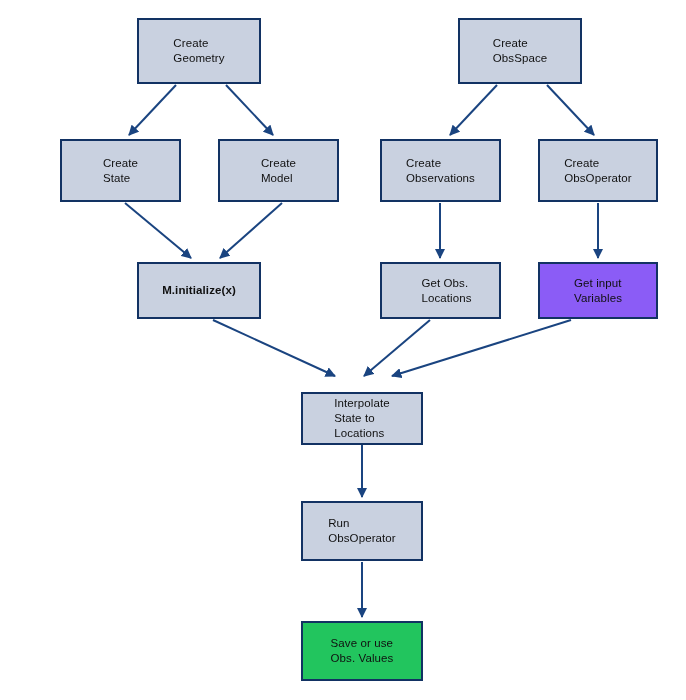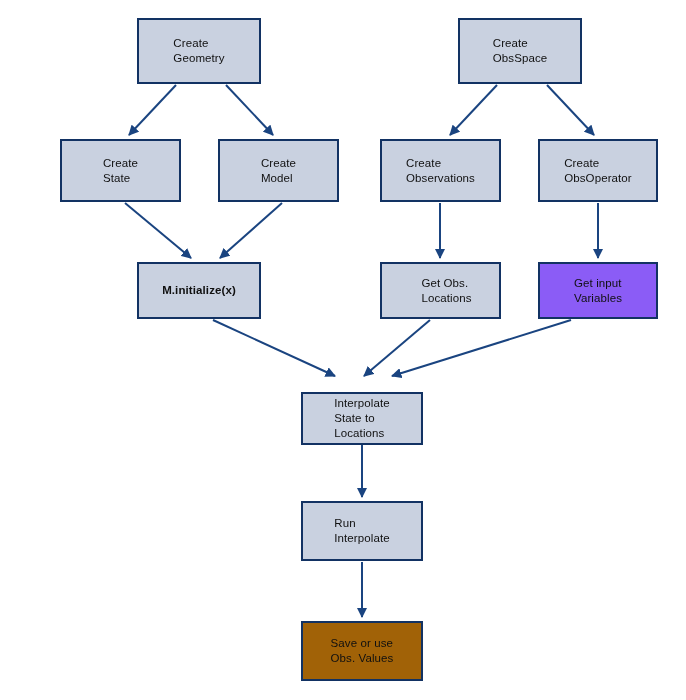--- a/index.html
+++ b/index.html
@@ -104,20 +104,20 @@
         <span class="node-label">Get input
 Variables</span>
       </div>
       <div class="node" style="left: 301px; top: 380px; width: 122px; height: 53px; background: rgb(201, 209, 224); border-color: rgb(18, 50, 99); color: rgb(16, 16, 16); margin-top: 12px;">
         <span class="node-label">Interpolate
 State to
 Locations</span>
       </div>
       <div class="node" style="left: 301px; top: 501px; width: 122px; height: 60px; background: rgb(201, 209, 224); border-color: rgb(18, 50, 99); color: rgb(16, 16, 16);">
         <span class="node-label">Run
-Interpolate</span>
+ObsOperator</span>
       </div>
-      <div class="node" style="left: 301px; top: 621px; width: 122px; height: 60px; background: #a16207; border-color: rgb(18, 50, 99); color: rgb(16, 16, 16);">
+      <div class="node" style="left: 301px; top: 621px; width: 122px; height: 60px; background: #22c55e; border-color: rgb(18, 50, 99); color: rgb(16, 16, 16);">
         <span class="node-label">Save or use
 Obs. Values</span>
       </div>
     </div>
 </div>
 
 </body></html>

